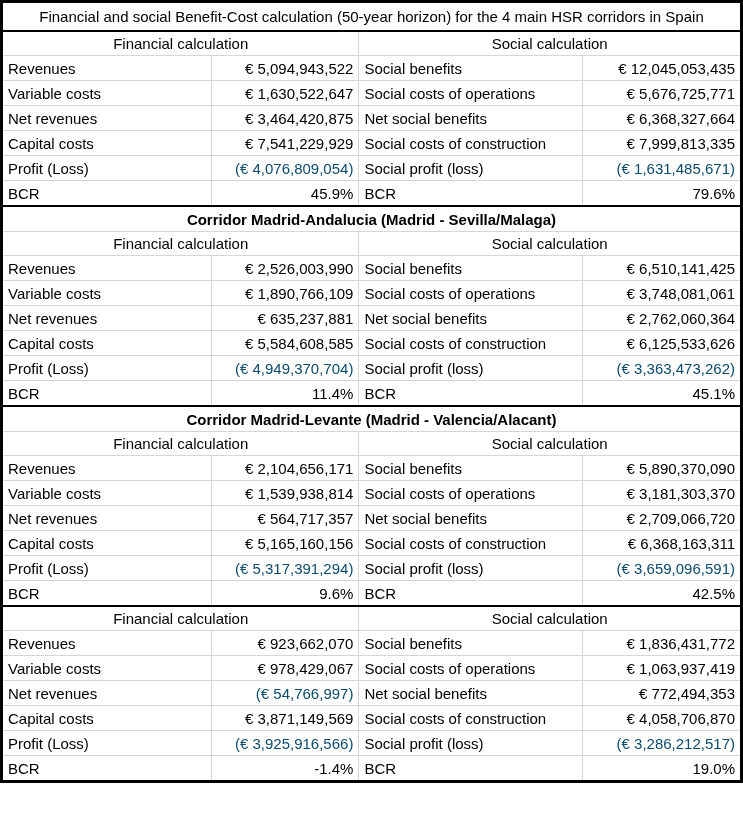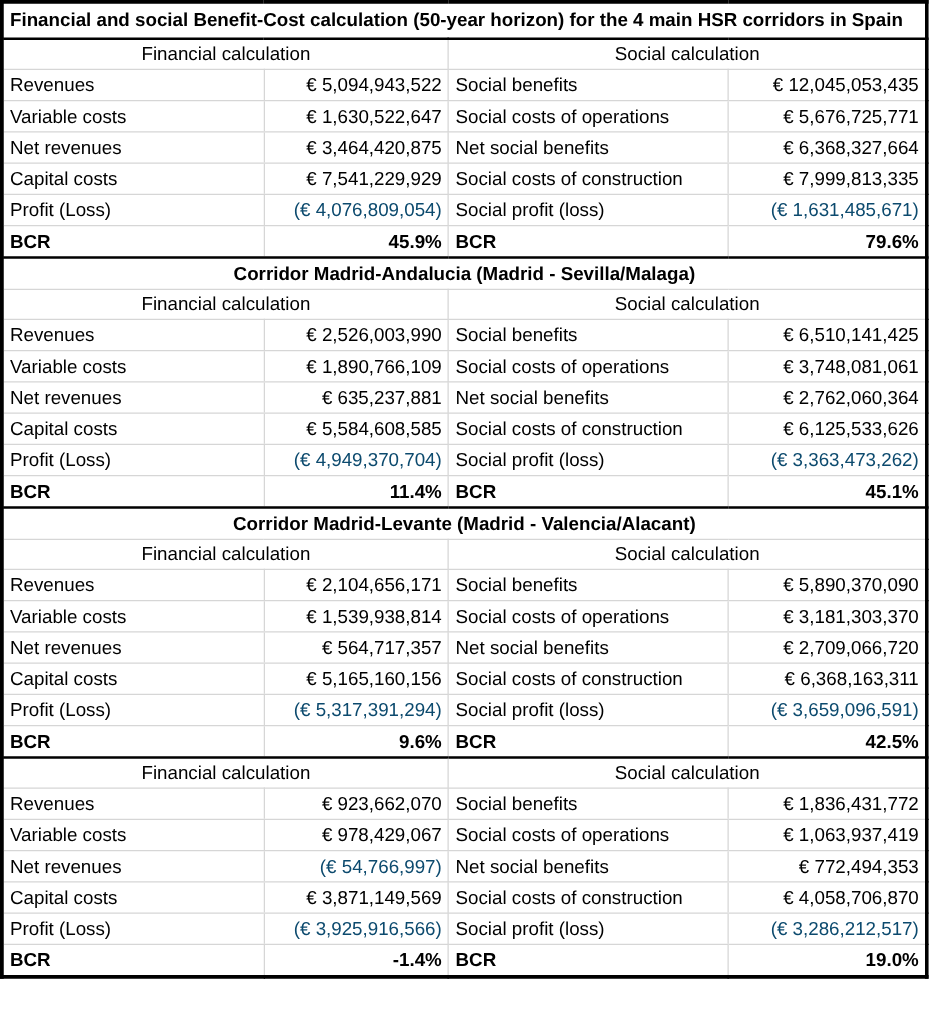--- a/index.html
+++ b/index.html
@@ -30,23 +30,22 @@
   td {
     padding: 0 5px;
     height: 24px;
     overflow: hidden;
     white-space: nowrap;
     background: #ffffff;
   }
 
   tr.title-row td {
     height: 27px;
-    text-align: left;
+    text-align: center;
     border-bottom: 2px solid #000000;
-    font-weight: bold;
   }
   tr.corridor-row td {
     font-weight: 700;
     text-align: center;
     border-bottom: 1px solid #d6d6d6;
   }
   tr.colhead-row td {
     height: 23px;
     text-align: center;
     border-bottom: 1px solid #d6d6d6;
@@ -54,21 +53,21 @@
   tr.colhead-row td.fin { border-right: 1px solid #d6d6d6; }
 
   tr.data-row td { border-bottom: 1px solid #d6d6d6; }
   td.lab { text-align: left; }
   td.val { text-align: right; }
   td.val-fin { border-left: 1px solid #d6d6d6; border-right: 1px solid #d6d6d6; }
   td.val-soc { border-left: 1px solid #d6d6d6; }
 
   td.sum { border-bottom: 2px solid #000000; }
   tr.bcr-row td {
-    font-weight: 700;
+    font-weight: 400;
     border-bottom: 2px solid #000000;
   }
   td.neg { color: #0c4a6e; }
 </style>
 </head>
 <body>
 
 <div class="sheet">
   <table class="bcr">
     <colgroup>

